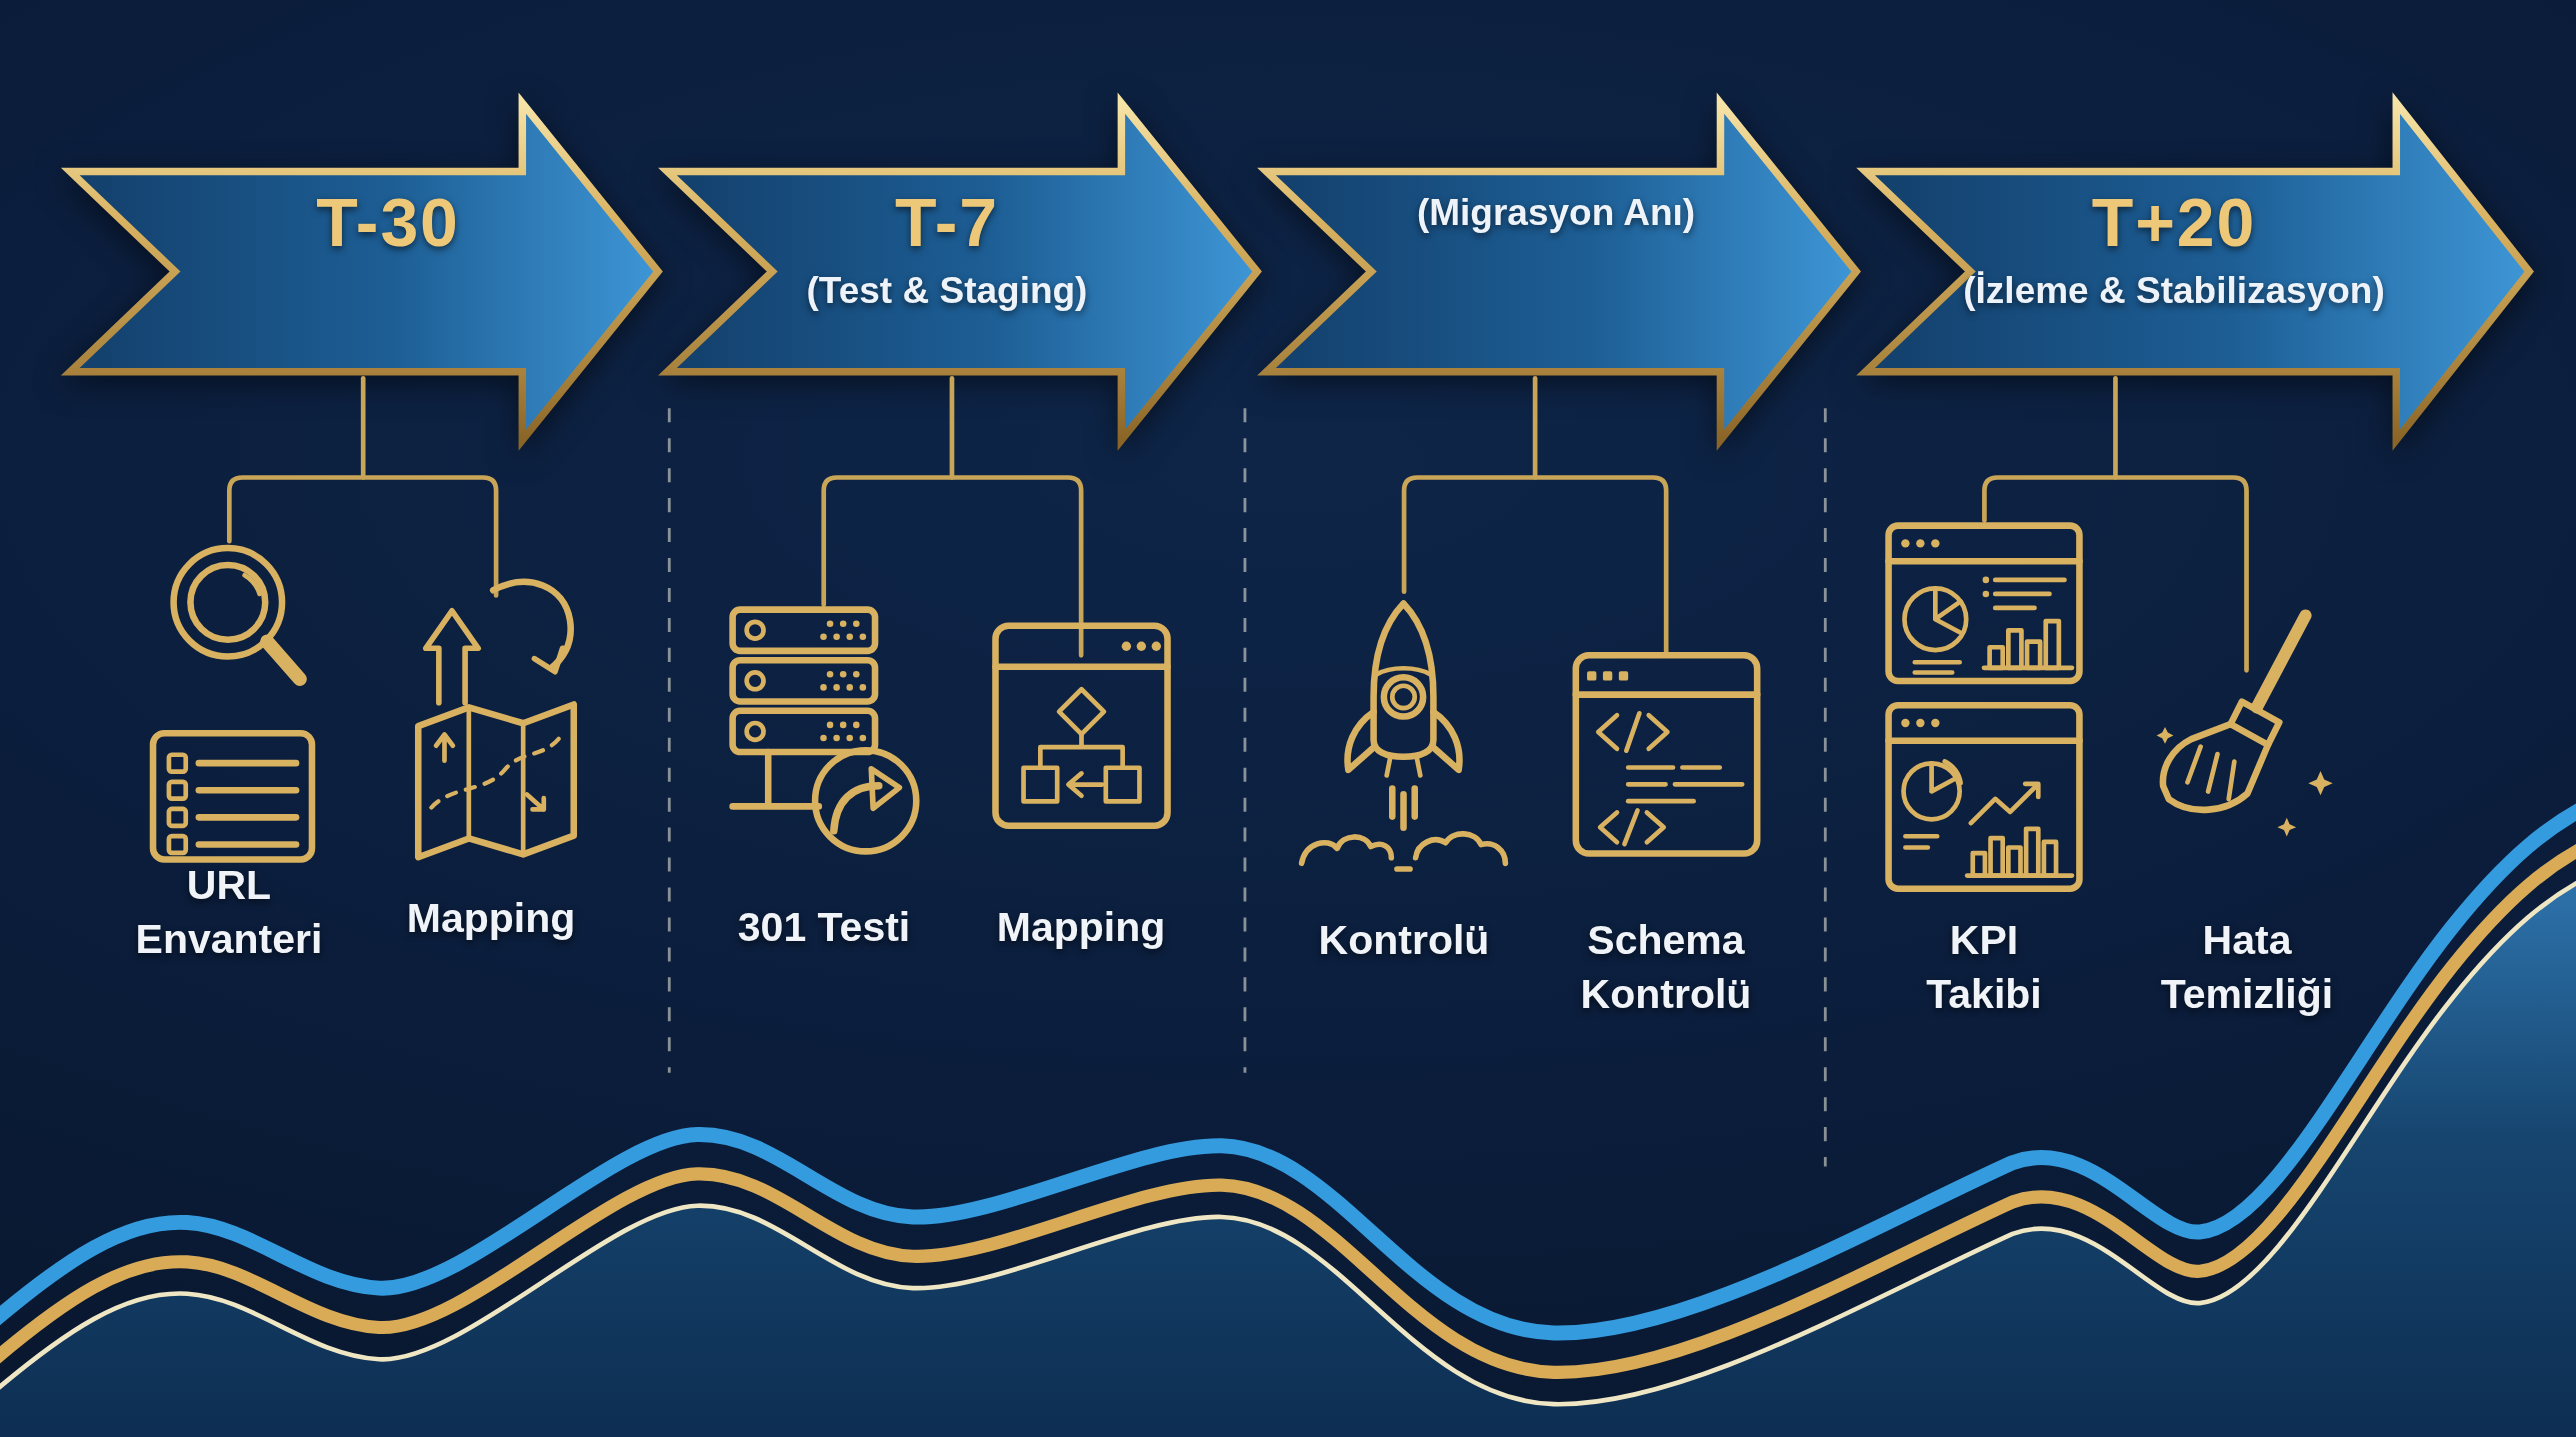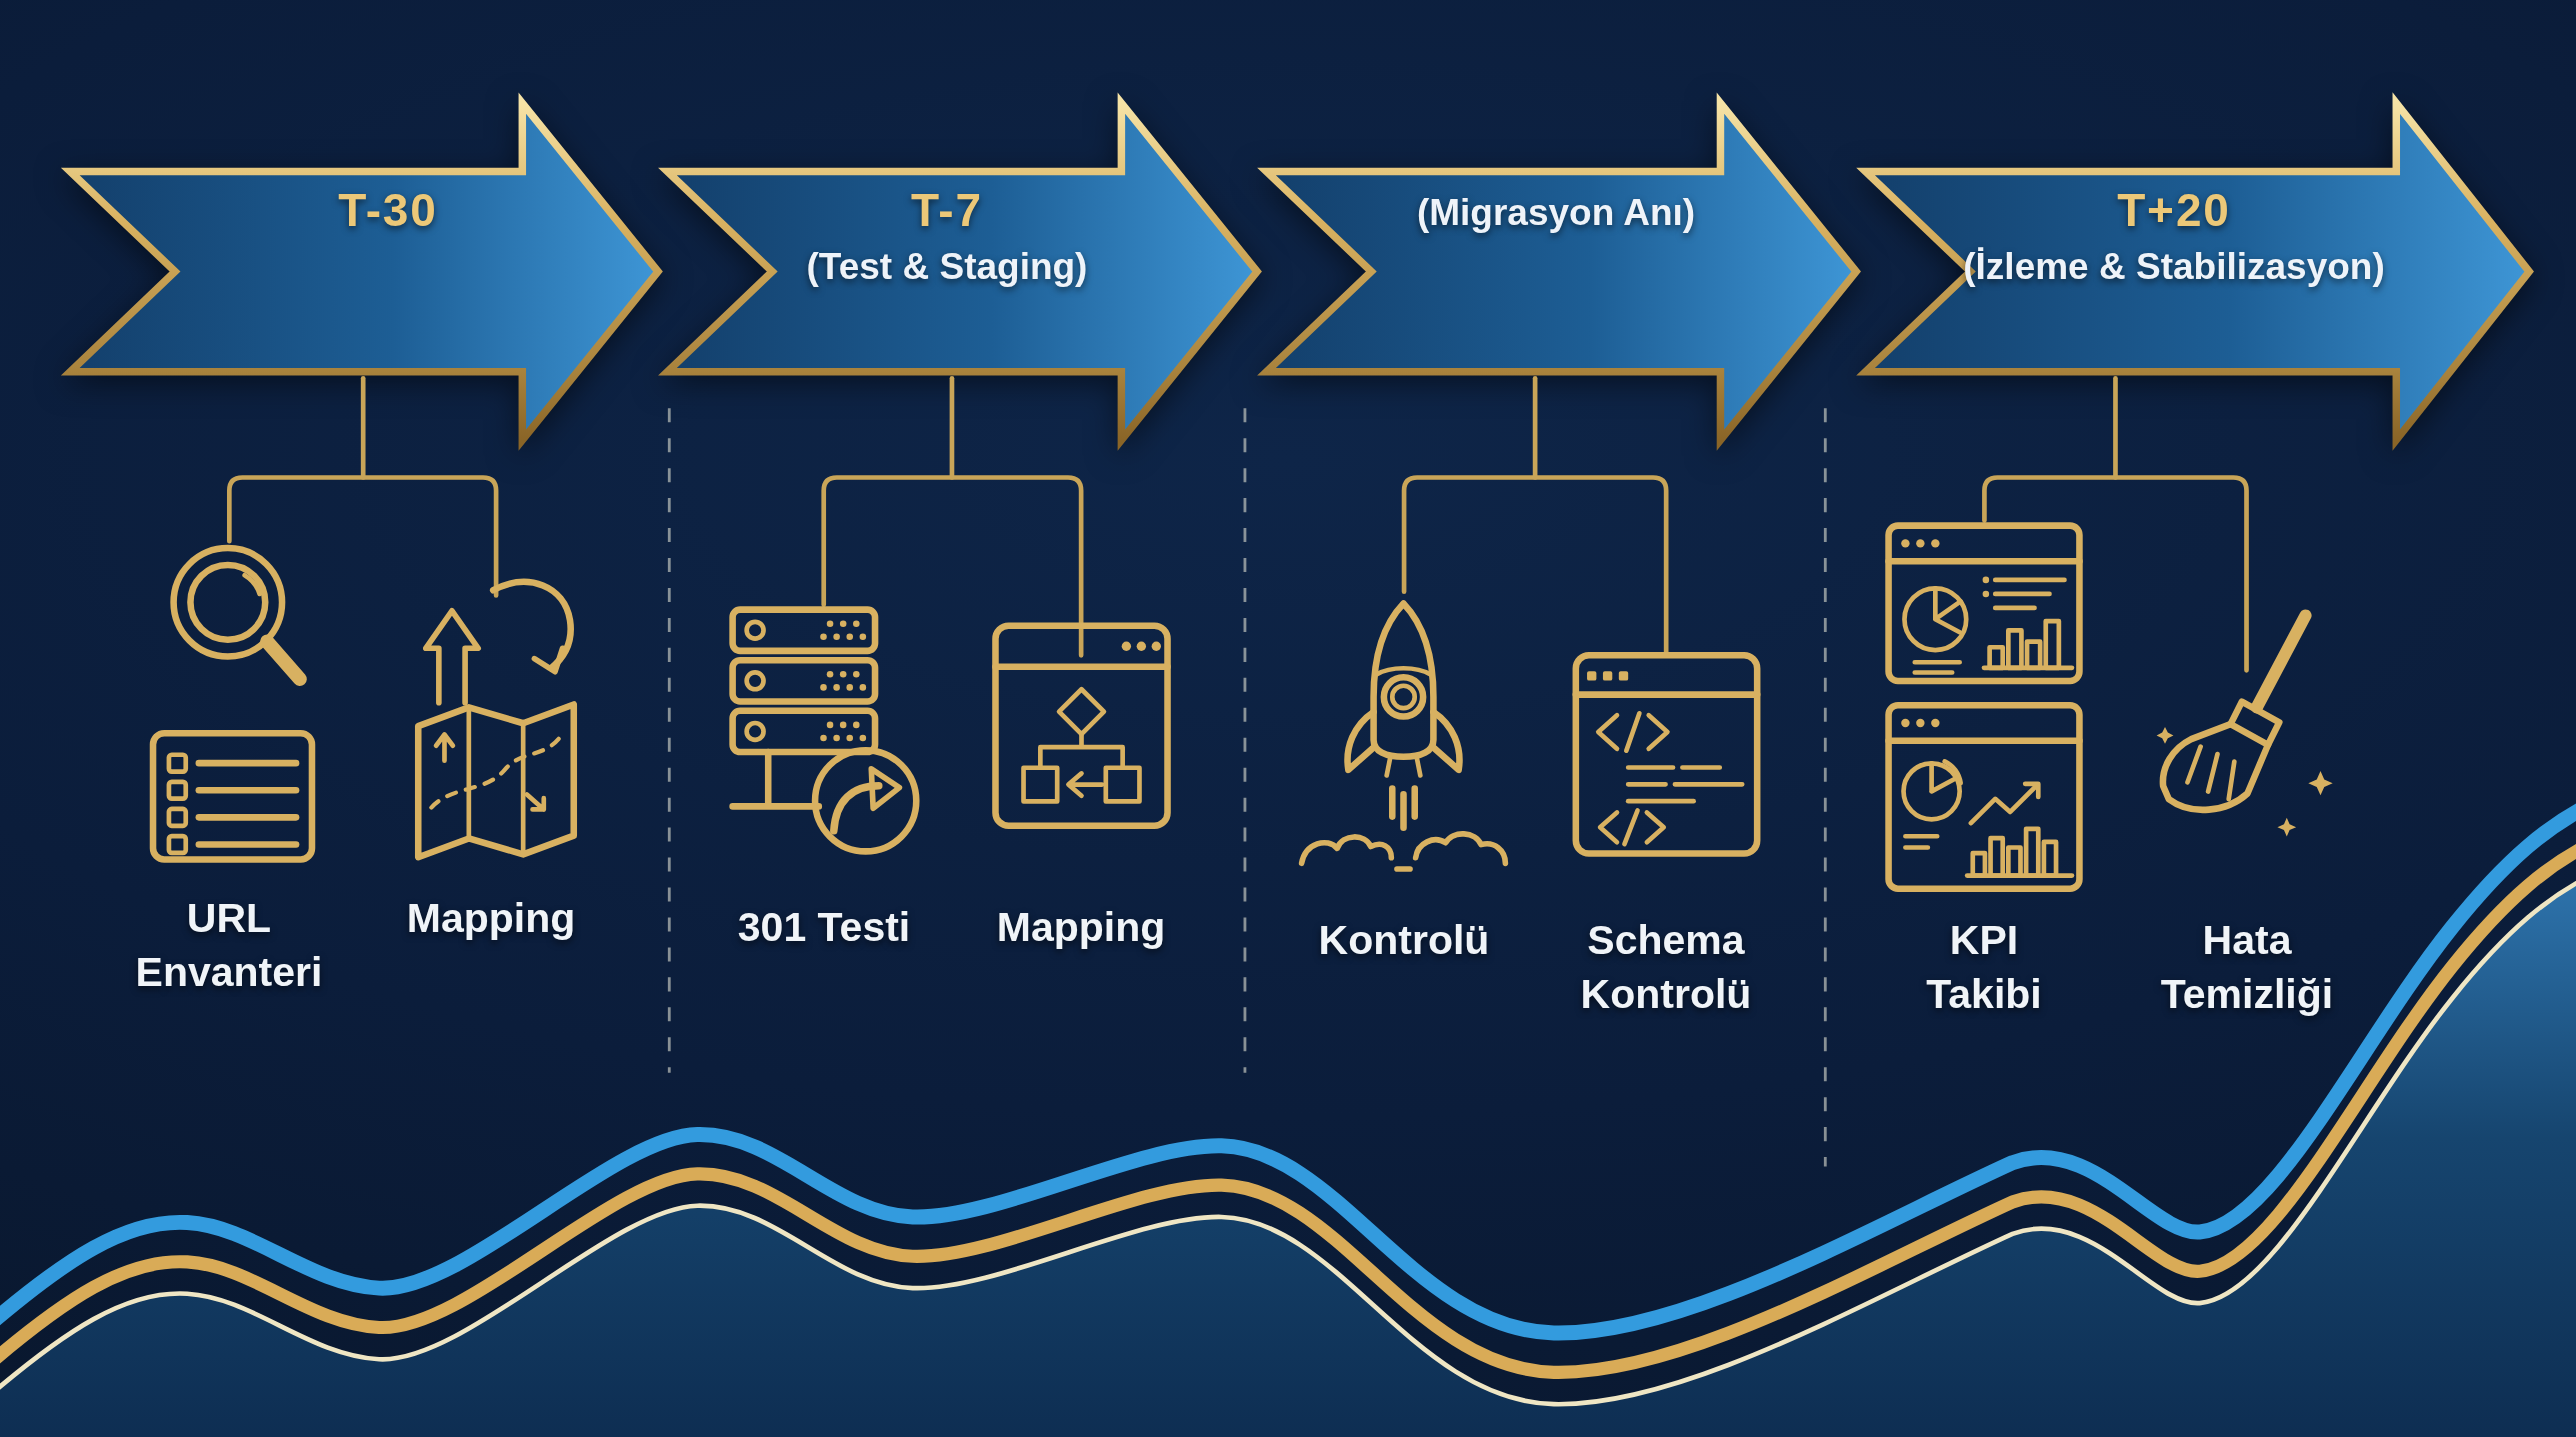--- a/index.html
+++ b/index.html
@@ -12,21 +12,21 @@
   #scene{position:absolute;left:0;top:0;}
   .arrow-shape{fill:url(#arrowFill);stroke:url(#goldGrad);stroke-width:8;filter:drop-shadow(0 8px 16px rgba(0,0,0,.5));}
   .connector{fill:none;stroke:#c9a558;stroke-width:5;stroke-linecap:round;}
   .divider{stroke:#d6d8cd;stroke-opacity:.62;stroke-width:3;stroke-dasharray:15 17;fill:none;}
   .wave-blue{fill:none;stroke:#339bde;stroke-width:16;}
   .wave-gold{fill:none;stroke:#d9ab57;stroke-width:14;}
   .wave-thin{fill:none;stroke:#efe6c4;stroke-width:5;}
   .wave-fill{fill:url(#waveFill);stroke:none;}
 
   .phase-head{position:absolute;top:183px;width:599px;text-align:center;transform:translateX(-50%);}
-  .phase-title{font-size:46px;font-weight:bold;color:#ecc878;letter-spacing:1.9px;text-shadow:0 2.8px 7.5px rgba(0,0,0,.55);}
+  .phase-title{font-size:68px;font-weight:bold;color:#ecc878;letter-spacing:1.9px;text-shadow:0 2.8px 7.5px rgba(0,0,0,.55);}
   .phase-head.caps .phase-title{font-size:51px;letter-spacing:2.8px;}
   .phase-sub{margin-top:9.4px;font-size:37px;font-weight:bold;color:#eef3f9;text-shadow:0 2.8px 7.5px rgba(0,0,0,.55);}
 
   .item-label{
     position:absolute;transform:translateX(-50%);text-align:center;
     font-size:41px;font-weight:bold;color:#f0f4f8;line-height:1.32;
     white-space:pre-line;text-shadow:0 2.8px 7.5px rgba(0,0,0,.55);
   }
   .footer-label{
     position:absolute;left:1288px;top:1310px;transform:translateX(-50%);
@@ -252,21 +252,21 @@
   <svg class="icon" style="left:2148px;top:608px" width="197" height="281" viewBox="0 0 210 300">
     <path d="M168,8 L116,106" style="stroke-width:13"></path>
     <path d="M100,100 L140,122 L128,146 L88,124 Z"></path>
     <path d="M88,124 L46,140 C26,150 14,170 16,190 L22,204 C46,222 84,218 106,198 L128,146"></path>
     <path class="thin" d="M56,148 L42,186 M74,156 L64,196 M92,164 L86,204"></path>
     <path class="fdot" d="M18,127 L21,133 L27,136 L21,139 L18,145 L15,139 L9,136 L15,133 Z"></path>
     <path class="fdot" d="M184,174 L188,183 L197,187 L188,191 L184,200 L180,191 L171,187 L180,183 Z"></path>
     <path class="fdot" d="M148,224 L151,231 L158,234 L151,237 L148,244 L145,237 L138,234 L145,231 Z"></path>
   </svg>
 
-  <div class="item-label" style="left:229px;top:891px">URL
+  <div class="item-label" style="left:229px;top:858px">URL
 Envanteri</div>
   <div class="item-label" style="left:491px;top:891px">Mapping</div>
   <div class="item-label" style="left:824px;top:900px">301 Testi</div>
   <div class="item-label" style="left:1081px;top:900px">Mapping</div>
   <div class="item-label" style="left:1404px;top:913px">Kontrolü</div>
   <div class="item-label" style="left:1666px;top:913px">Schema
 Kontrolü</div>
   <div class="item-label" style="left:1984px;top:913px">KPI
 Takibi</div>
   <div class="item-label" style="left:2247px;top:913px">Hata

